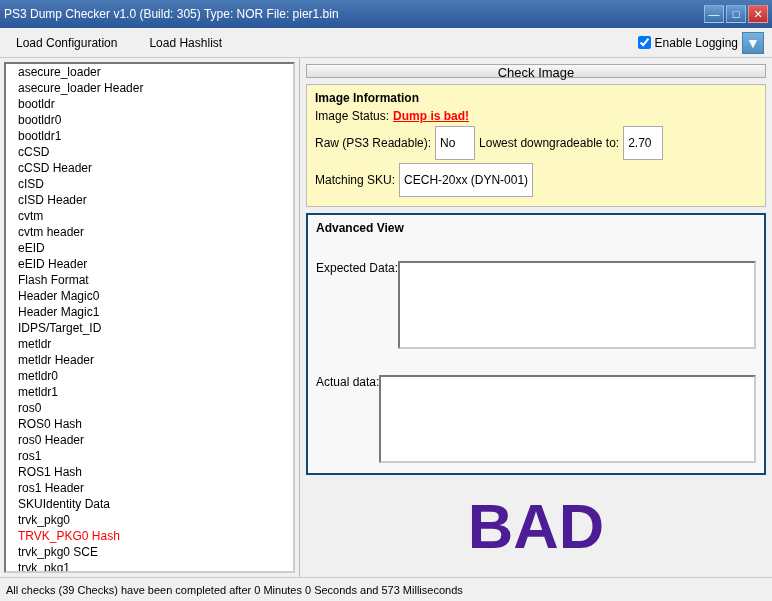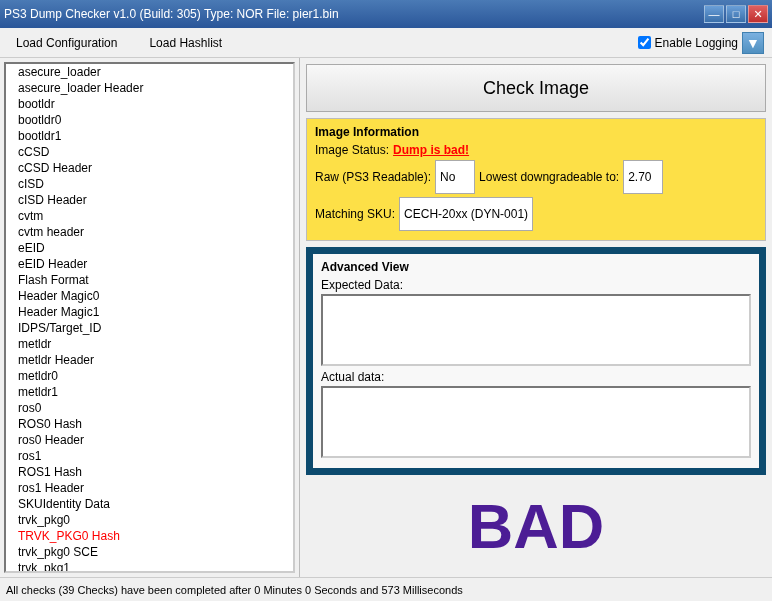--- a/index.html
+++ b/index.html
@@ -118,33 +118,33 @@
       flex: 1;
       padding: 6px;
       display: flex;
       flex-direction: column;
       gap: 6px;
     }
 
     
     #check-image-btn {
       width: 100%;
-      height: 48px;
+      height: 14px;
       background: linear-gradient(to bottom, #f8f8f8, #e0e0e0);
       border: 1px solid #aaa;
       cursor: pointer;
-      font-size: 18px;
+      font-size: 13px;
       font-family: 'Segoe UI', Arial, sans-serif;
       text-align: center;
     }
 
     
     #image-info-box {
       border: 1px solid #bbb;
-      background: #fde047;
+      background: #fef9c3;
       padding: 6px 8px;
     }
     #image-info-title {
       font-weight: bold;
       margin-bottom: 4px;
     }
     .info-row {
       display: flex;
       align-items: center;
       margin-bottom: 3px;
@@ -160,34 +160,35 @@
     .dump-bad { color: red; font-weight: bold; text-decoration: underline; }
     .info-field {
       border: 1px solid #aaa;
       background: white;
       padding: 9px 4px;
       min-width: 40px;
     }
 
     
     #advanced-view {
-      border: 7px solid #0c4a6e;
+      border: 2px solid #0c4a6e;
       background: #f8f8f8;
       padding: 6px 8px;
       flex: 1;
       display: flex;
       flex-direction: column;
+      gap: 22px;
     }
     #advanced-view-title {
       font-weight: bold;
       margin-bottom: 4px;
     }
     .data-section {
       display: flex;
-      flex-direction: column;
+      flex-direction: row;
       flex: 1;
       margin-bottom: 4px;
     }
     .data-label {
       font-size: 12px;
       margin-bottom: 2px;
     }
     .data-textarea {
       flex: 1;
       border: 2px inset #ccc;

